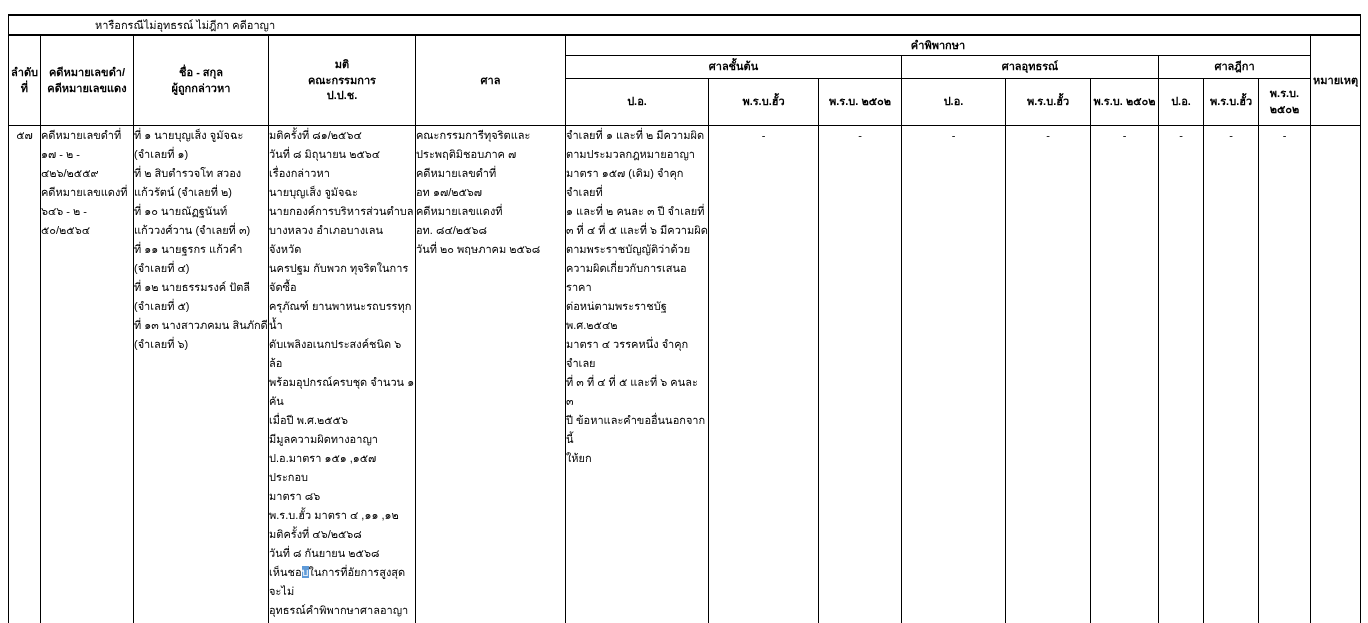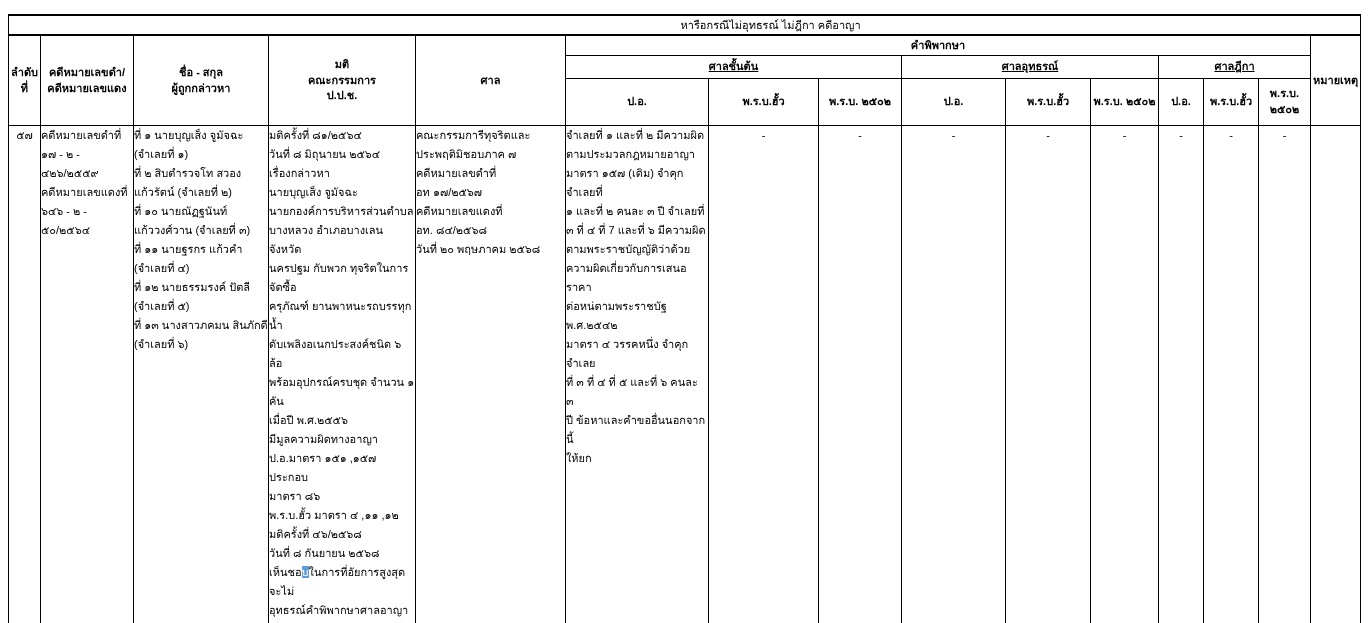--- a/index.html
+++ b/index.html
@@ -18,35 +18,35 @@
     border-top:2px solid #000;
   }
   table.doc th, table.doc td{
     border:1px solid #000;
     padding:0;
     font-size:11px;
     overflow:hidden;
   }
   tr.title-row td{
     height:15px;
-    text-align:center;
+    text-align:left;
     font-size:11px;
     border-bottom:2px solid #000;
   }
   tr.title-row .title-text{position:relative;left:86px;}
   thead th{
     font-weight:bold;
     text-align:center;
     vertical-align:middle;
     white-space:pre-line;
     line-height:1.45;
     font-size:11px;
   }
   tr.hrow-a th{height:19px;}
-  tr.hrow-b th{height:22px;text-decoration:underline;}
+  tr.hrow-b th{height:22px;}
   tr.hrow-c th{height:46px;}
   tbody td{
     vertical-align:top;
     height:512px;
     padding:5px 3px 0 4px;
     line-height:19px;
     font-size:11.5px;
   }
   tbody td.center{text-align:center;padding-left:0;padding-right:0;}
   .ln{white-space:normal;}
@@ -161,21 +161,21 @@
             <div class="ln">อท ๑๗/๒๕๖๗</div>
             <div class="ln">คดีหมายเลขแดงที่</div>
             <div class="ln">อท. ๘๔/๒๕๖๘</div>
             <div class="ln">วันที่ ๒๐ พฤษภาคม ๒๕๖๘</div>
           </td>
         <td>
             <div class="ln">จำเลยที่ ๑ และที่ ๒ มีความผิด</div>
             <div class="ln">ตามประมวลกฎหมายอาญา</div>
             <div class="ln">มาตรา ๑๕๗ (เดิม) จำคุกจำเลยที่</div>
             <div class="ln">๑ และที่ ๒ คนละ ๓ ปี จำเลยที่</div>
-            <div class="ln">๓ ที่ ๔ ที่ 7 และที่ ๖ มีความผิด</div>
+            <div class="ln">๓ ที่ ๔ ที่ ๕ และที่ ๖ มีความผิด</div>
             <div class="ln">ตามพระราชบัญญัติว่าด้วย</div>
             <div class="ln">ความผิดเกี่ยวกับการเสนอราคา</div>
             <div class="ln">ต่อหน่ตามพระราชบัฐ พ.ศ.๒๕๔๒</div>
             <div class="ln">มาตรา ๔ วรรคหนึ่ง จำคุกจำเลย</div>
             <div class="ln">ที่ ๓ ที่ ๔ ที่ ๕ และที่ ๖ คนละ ๓</div>
             <div class="ln">ปี ข้อหาและคำขออื่นนอกจากนี้</div>
             <div class="ln">ให้ยก</div>
           </td>
         <td class="center">-</td>
         <td class="center">-</td>

